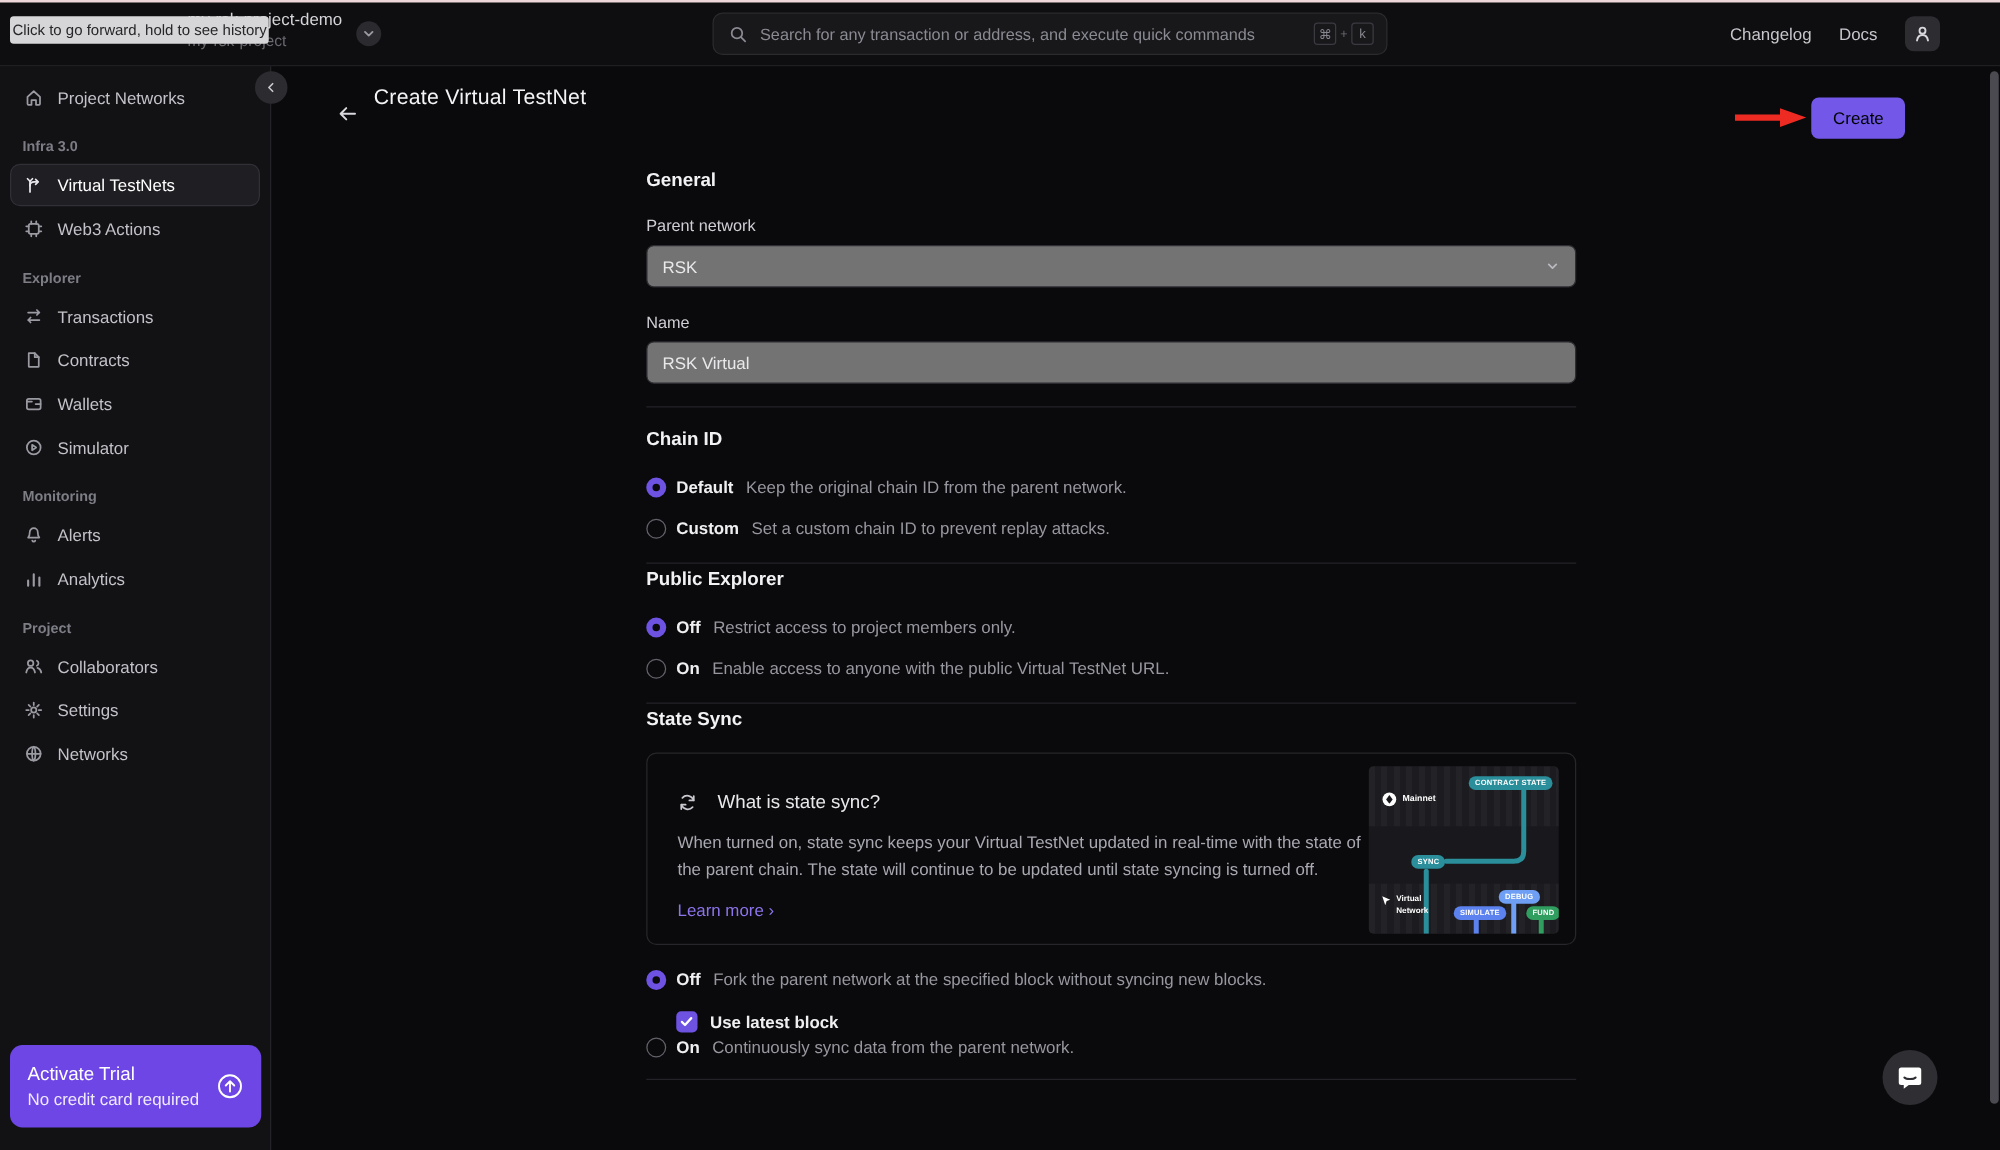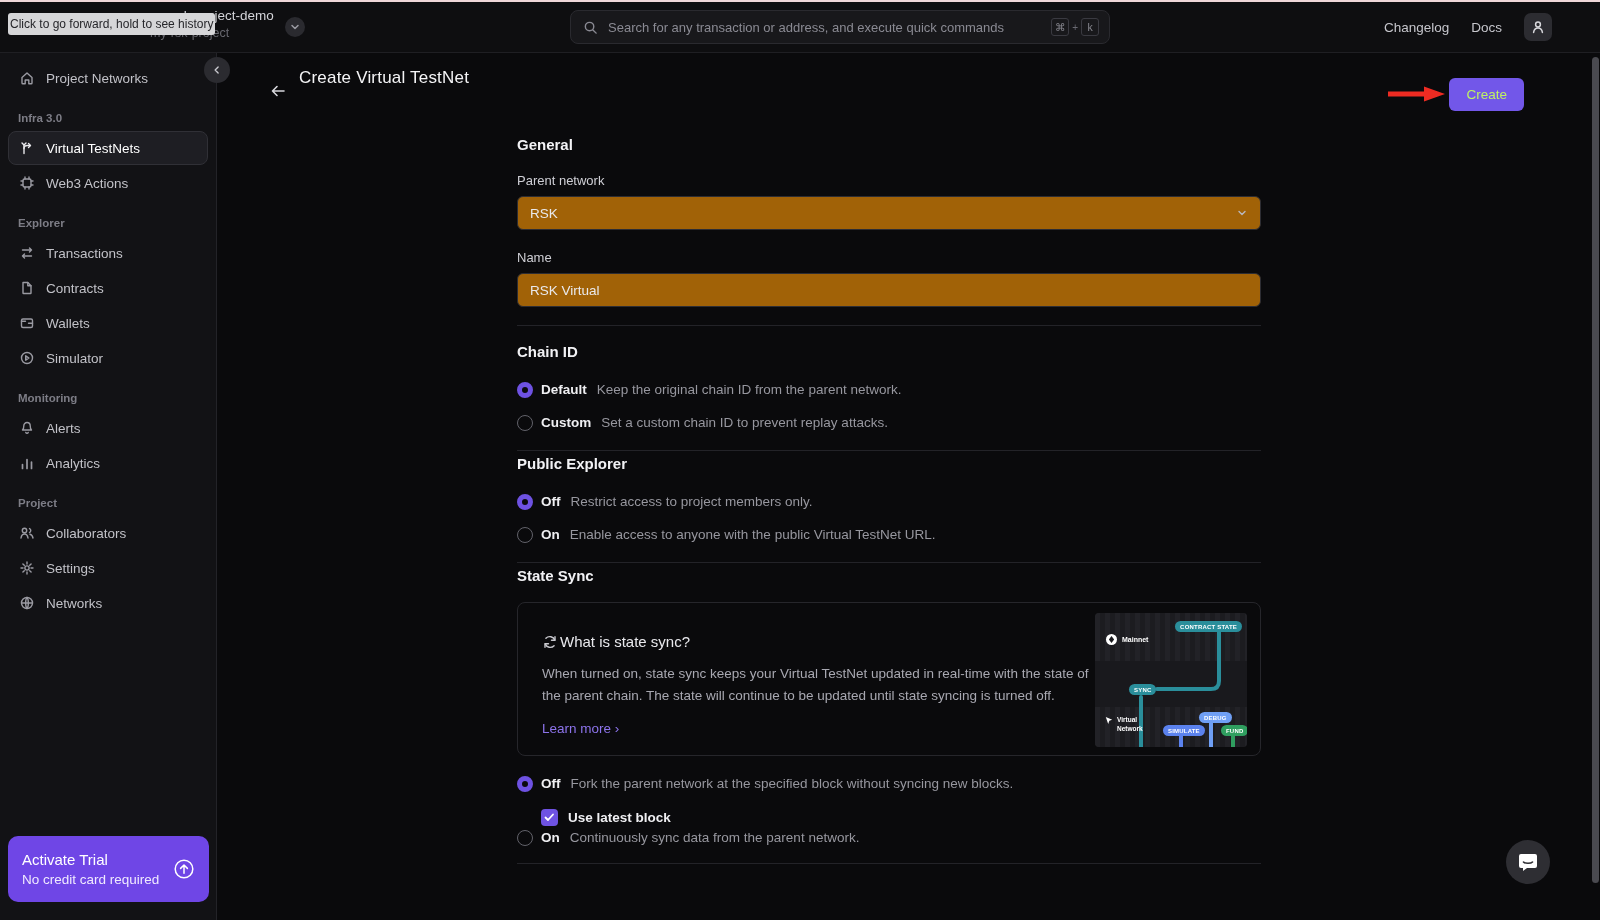--- a/index.html
+++ b/index.html
@@ -35,43 +35,43 @@
   .trial{position:absolute;left:8px;right:7px;bottom:18px;height:66px;background:#6f46e6;border-radius:10px;display:flex;align-items:center;padding:0 14px;box-sizing:border-box;cursor:pointer;}
   .trial-title{color:#fff;font-size:15px;font-weight:400;}
   .trial-sub{color:#f0eafe;font-size:13.5px;margin-top:4px;}
   .trial-icon{margin-left:auto;color:#fff;display:flex;}
 
   
   .main{position:absolute;left:217px;top:52px;right:0;bottom:0;background:#0a0a0c;}
   .back{position:absolute;left:52px;top:30px;background:none;border:none;color:#d8d8dd;padding:0;cursor:pointer;display:flex;}
   .page-title{position:absolute;left:82px;top:16px;margin:0;color:#f4f4f6;font-size:17px;font-weight:400;letter-spacing:.2px;}
   .annotation{position:absolute;right:155px;top:34px;}
-  .create{position:absolute;right:76px;top:26px;height:33px;padding:0 17px;background:#7257e9;color:#bef264;border:none;border-radius:6px;font-size:13.5px;font-family:inherit;cursor:pointer;}
+  .create{position:absolute;right:76px;top:26px;height:33px;padding:0 17px;background:#7257e9;color:#000000;border:none;border-radius:6px;font-size:13.5px;font-family:inherit;cursor:pointer;}
 
   .form{position:absolute;left:300px;top:84px;width:744px;}
   .sec{margin:0;color:#f2f2f5;font-size:15px;font-weight:700;}
   .fld-label{display:block;color:#cfcfd5;font-size:13px;margin:20px 0 8px;}
-  .select,.input{width:100%;height:34px;box-sizing:border-box;background:#a16207;border:1px solid #2d2d33;border-radius:6px;color:#e9e9ec;font-size:13.5px;}
+  .select,.input{width:100%;height:34px;box-sizing:border-box;background:#737373;border:1px solid #2d2d33;border-radius:6px;color:#e9e9ec;font-size:13.5px;}
   .select{display:flex;align-items:center;justify-content:space-between;padding:0 12px;cursor:pointer;}
   .select svg{color:#b9b9c0;}
   .input{font-family:inherit;outline:none;padding:0 12px;}
   .divider{height:1px;background:#232328;}
   .mt13{margin-top:13px}.mt15{margin-top:15px}.mt16{margin-top:4px}.mt17{margin-top:17px}.mt18{margin-top:18px}.mt20{margin-top:20px}.mt22{margin-top:22px}
   .radio-row{display:flex;align-items:flex-start;gap:8px;height:20px;cursor:pointer;}
   .radio{width:16px;height:16px;border-radius:50%;box-sizing:border-box;flex:none;}
   .radio.on{border:5px solid #6e52e2;background:#0a0a0c;}
   .radio.off{border:1.5px solid #62626a;}
   .radio-label{color:#efeff2;font-size:13.5px;font-weight:700;}
   .radio-desc{color:#97979f;font-size:13.5px;margin-left:2px;}
   .check-row{display:flex;align-items:center;gap:10px;margin-left:24px;height:17px;cursor:pointer;}
   .checkbox{width:17px;height:17px;border-radius:4px;background:#6e52e2;display:flex;align-items:center;justify-content:center;flex:none;}
   .check-label{color:#efeff2;font-size:13.5px;font-weight:700;}
 
   .card{position:relative;border:1px solid #26262b;border-radius:8px;height:154px;box-sizing:border-box;padding:30px 24px;}
-  .card-title{display:flex;align-items:center;gap:2px;color:#e9e9ed;font-size:15px;font-weight:500;}
+  .card-title{display:flex;align-items:center;gap:16px;color:#e9e9ed;font-size:15px;font-weight:500;}
   .card-title svg{color:#c9c9cf;}
   .card p{margin:13px 0 0;color:#a8a8b1;font-size:13.5px;line-height:1.65;max-width:555px;}
   .learn{display:inline-block;margin-top:13px;color:#8d74ec;font-size:13.5px;text-decoration:none;font-weight:500;cursor:pointer;}
 
   
   .illus{position:absolute;right:13px;top:10px;width:152px;height:134px;border-radius:4px;background:#19191d;overflow:hidden;}
   .band{position:absolute;left:0;right:0;background-image:repeating-linear-gradient(90deg,#222227 0 5px,#1c1c20 5px 10px);}
   .band.top{top:0;height:48px;}
   .band.bot{bottom:0;height:40px;}
   .lines{position:absolute;left:0;top:0;}

